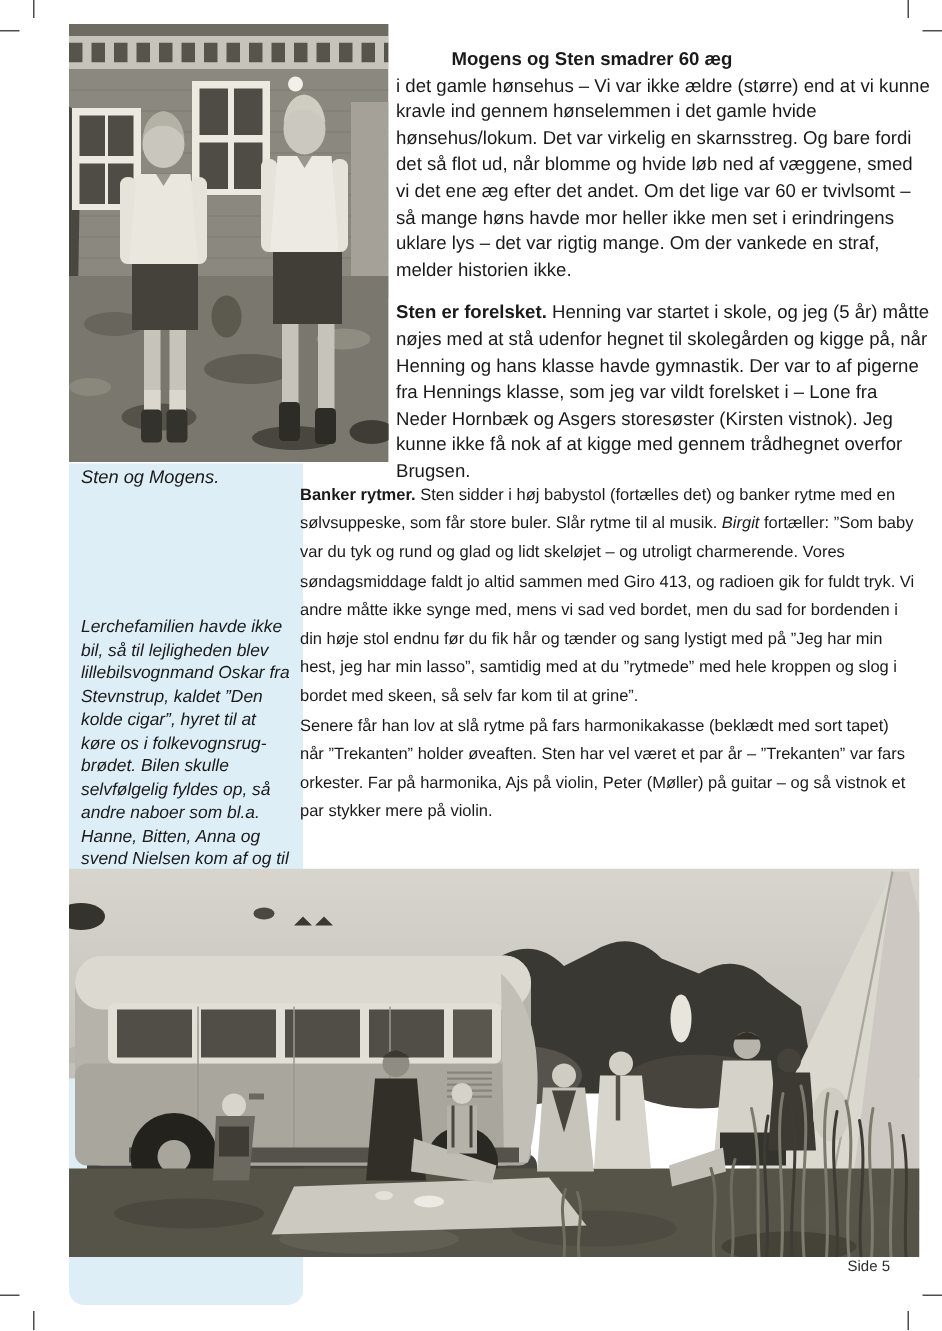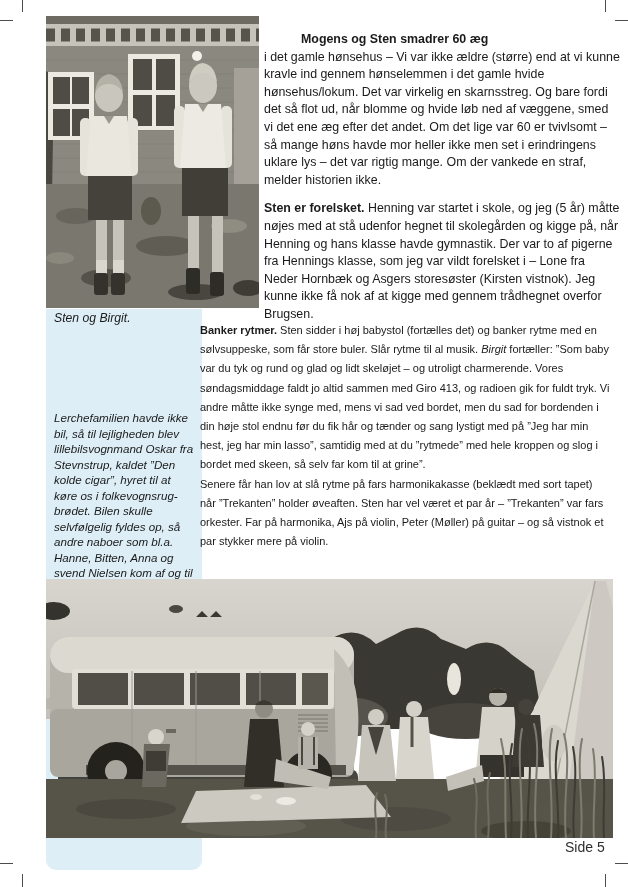--- a/index.html
+++ b/index.html
@@ -24,21 +24,21 @@
   }
   .text-top{position:absolute;left:264px;top:31px;width:356px;font-size:12.4px;line-height:17.6px;}
   .text-top .p2{margin-top:11px;}
   .lead{font-weight:bold;}
   .block{display:block;padding-left:37px;}
   .text-wide{
     position:absolute;left:200px;top:321px;width:410px;
     font-size:11px;line-height:19.2px;white-space:pre-line;
   }
   .ital{font-style:italic;}
-  .page-num{position:absolute;left:565px;top:839px;font-size:14px;color:#2e2e2e;}
+  .page-num{position:absolute;left:565px;top:839px;font-size:10px;color:#2e2e2e;}
 </style>
 </head>
 <body>
 
 <div class="page">
 
   <div>
     <div class="mark" style="left:22px;top:0;width:1px;height:12px;"></div>
     <div class="mark" style="left:0;top:20px;width:13px;height:1px;"></div>
   </div>
@@ -116,21 +116,21 @@
         <rect x="128" y="90" width="11" height="62" rx="5" fill="#e6e3db"></rect>
         <rect x="175" y="90" width="11" height="62" rx="5" fill="#e6e3db"></rect>
         <path d="M139,88 L175,88 L180,152 L134,152 Z" fill="#eceae2"></path>
         <path d="M152,88 L157,96 L162,88 Z" fill="#9a978d"></path>
         <ellipse cx="157" cy="70" rx="14" ry="17" fill="#cbc8bf"></ellipse>
         <path d="M143,66 Q145,48 157,47 Q169,49 171,66 Q163,56 157,57 Q149,56 143,66 Z" fill="#cfccc1"></path>
       </g>
     </svg>
   </figure>
 
-  <div class="caption">Sten og Birgit.</div>
+  <div class="caption">Sten og Mogens.</div>
 
   <div class="side-note">Lerchefamilien havde ikke bil, så til lejligheden blev lillebilsvognmand Oskar fra Stevnstrup, kaldet ”Den kolde cigar”, hyret til at køre os i folkevognsrug-brødet. Bilen skulle selvfølgelig fyldes op, så andre naboer som bl.a. Hanne, Bitten, Anna og svend Nielsen kom af og til også med.</div>
 
   <div class="text-top">
     <p style="margin:0;"><span class="lead block">Mogens og Sten smadrer 60 æg</span><span>i det gamle hønsehus – Vi var ikke ældre (større) end at vi kunne kravle ind gennem hønselemmen i det gamle hvide hønsehus/lokum. Det var virkelig en skarnsstreg. Og bare fordi det så flot ud, når blomme og hvide løb ned af væggene, smed vi det ene æg efter det andet. Om det lige var 60 er tvivlsomt – så mange høns havde mor heller ikke men set i erindringens uklare lys – det var rigtig mange. Om der vankede en straf, melder historien ikke.</span></p>
     <p class="p2" style="margin:11px 0 0 0;"><span class="lead">Sten er forelsket.</span><span> Henning var startet i skole, og jeg (5 år) måtte nøjes med at stå udenfor hegnet til skolegården og kigge på, når Henning og hans klasse havde gymnastik. Der var to af pigerne fra Hennings klasse, som jeg var vildt forelsket i – Lone fra Neder Hornbæk og Asgers storesøster (Kirsten vistnok). Jeg kunne ikke få nok af at kigge med gennem trådhegnet overfor Brugsen.</span></p>
   </div>
 
   <div class="text-wide"><span class="lead">Banker rytmer.</span><span> Sten sidder i høj babystol (fortælles det) og banker rytme med en sølvsuppeske, som får store buler. Slår rytme til al musik. </span><span class="ital">Birgit</span><span> fortæller: ”Som baby var du tyk og rund og glad og lidt skeløjet – og utroligt charmerende. Vores søndagsmiddage faldt jo altid sammen med Giro 413, og radioen gik for fuldt tryk. Vi andre måtte ikke synge med, mens vi sad ved bordet, men du sad for bordenden i din høje stol endnu før du fik hår og tænder og sang lystigt med på ”Jeg har min hest, jeg har min lasso”, samtidig med at du ”rytmede” med hele kroppen og slog i bordet med skeen, så selv far kom til at grine”.
 Senere får han lov at slå rytme på fars harmonikakasse (beklædt med sort tapet) når ”Trekanten” holder øveaften. Sten har vel været et par år – ”Trekanten” var fars orkester. Far på harmonika, Ajs på violin, Peter (Møller) på guitar – og så vistnok et par stykker mere på violin.</span></div>

